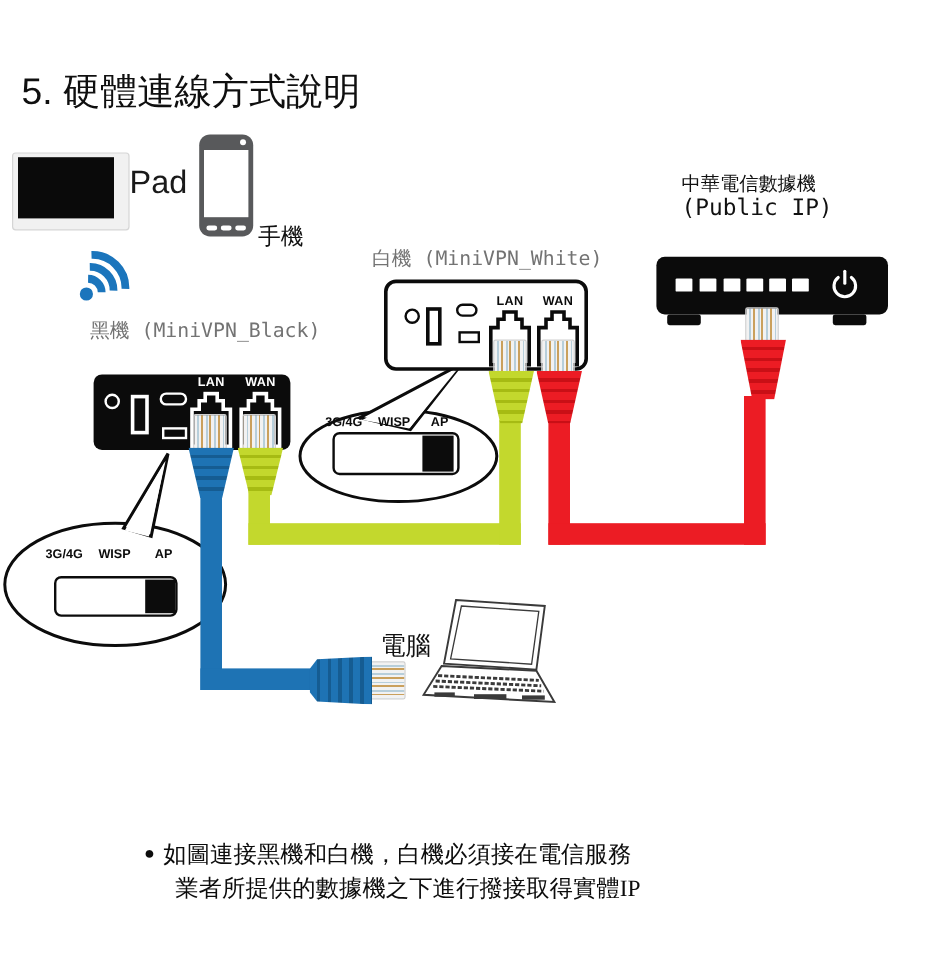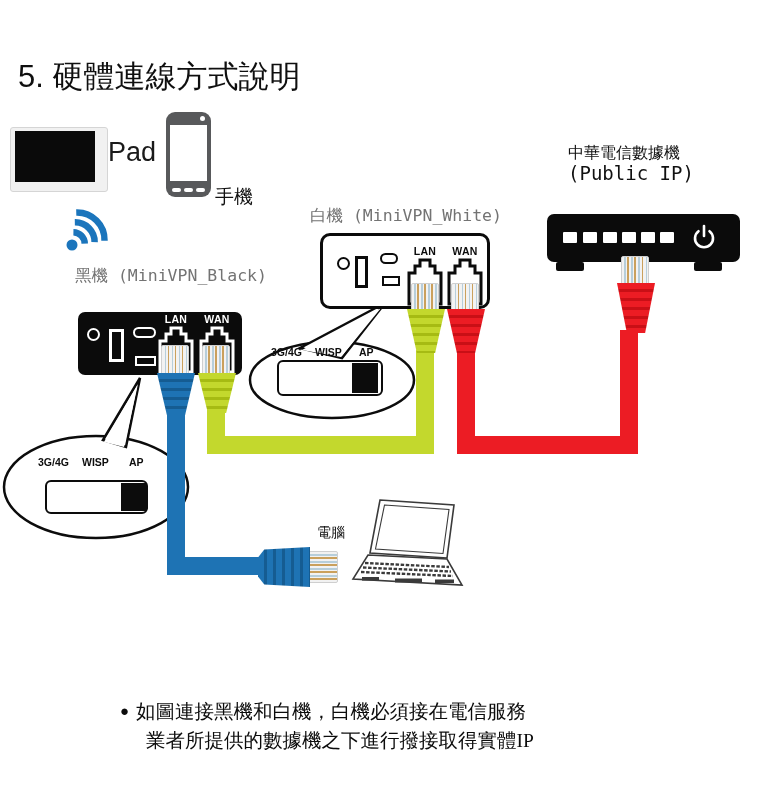--- a/index.html
+++ b/index.html
@@ -49,21 +49,21 @@
      background:repeating-linear-gradient(90deg,#f2f2f2 0 2.5px,#b7ceda 2.5px 4px,#f2f2f2 4px 5.5px,#caa05c 5.5px 7px);}
   .rjclear-h{z-index:10;border:1px solid #cfcfcf;border-radius:2px;box-sizing:border-box;
      background:repeating-linear-gradient(0deg,#f2f2f2 0 2.5px,#caa05c 2.5px 4px,#f2f2f2 4px 5.5px,#b7ceda 5.5px 7px);}
   
   .bubble{z-index:2;}
   .optlabel{font-size:10.5px;font-weight:bold;color:#0c0c0c;z-index:3;}
   .slider{border:2px solid #0c0c0c;border-radius:6px;background:#fff;z-index:3;box-sizing:border-box;}
   .knob{background:#0c0c0c;z-index:3;}
   
   .laptop{left:348px;top:492px;z-index:5;}
-  .pc-label{left:317px;top:524px;font-size:14px;font-family:"Liberation Serif",serif;}
+  .pc-label{left:317px;top:524px;font-size:21px;font-family:"Liberation Serif",serif;}
   
   .note{font-family:"Liberation Serif",serif;font-size:19.5px;color:#0c0c0c;white-space:nowrap;}
   .note .bullet{font-size:15px;vertical-align:2px;margin-right:7px;}
 </style>
 </head>
 <body>
 
 <div class="page">
 
   <div class="abs subtitle">5. 硬體連線方式說明</div>

